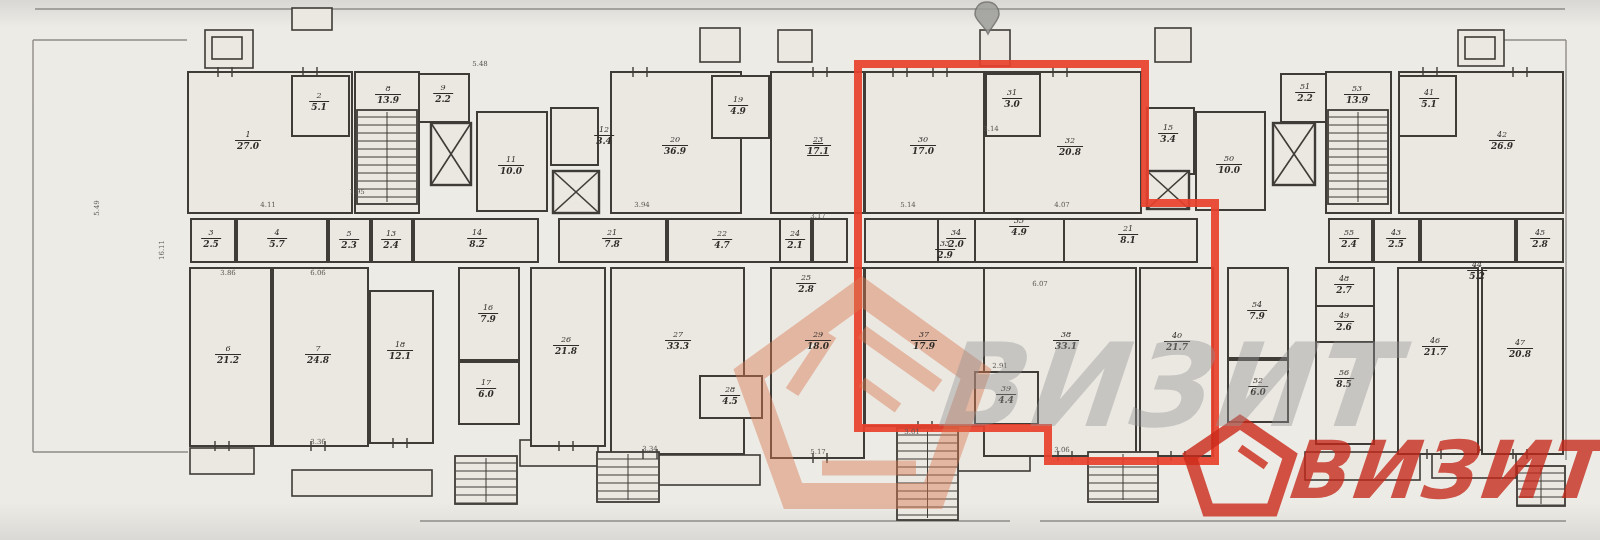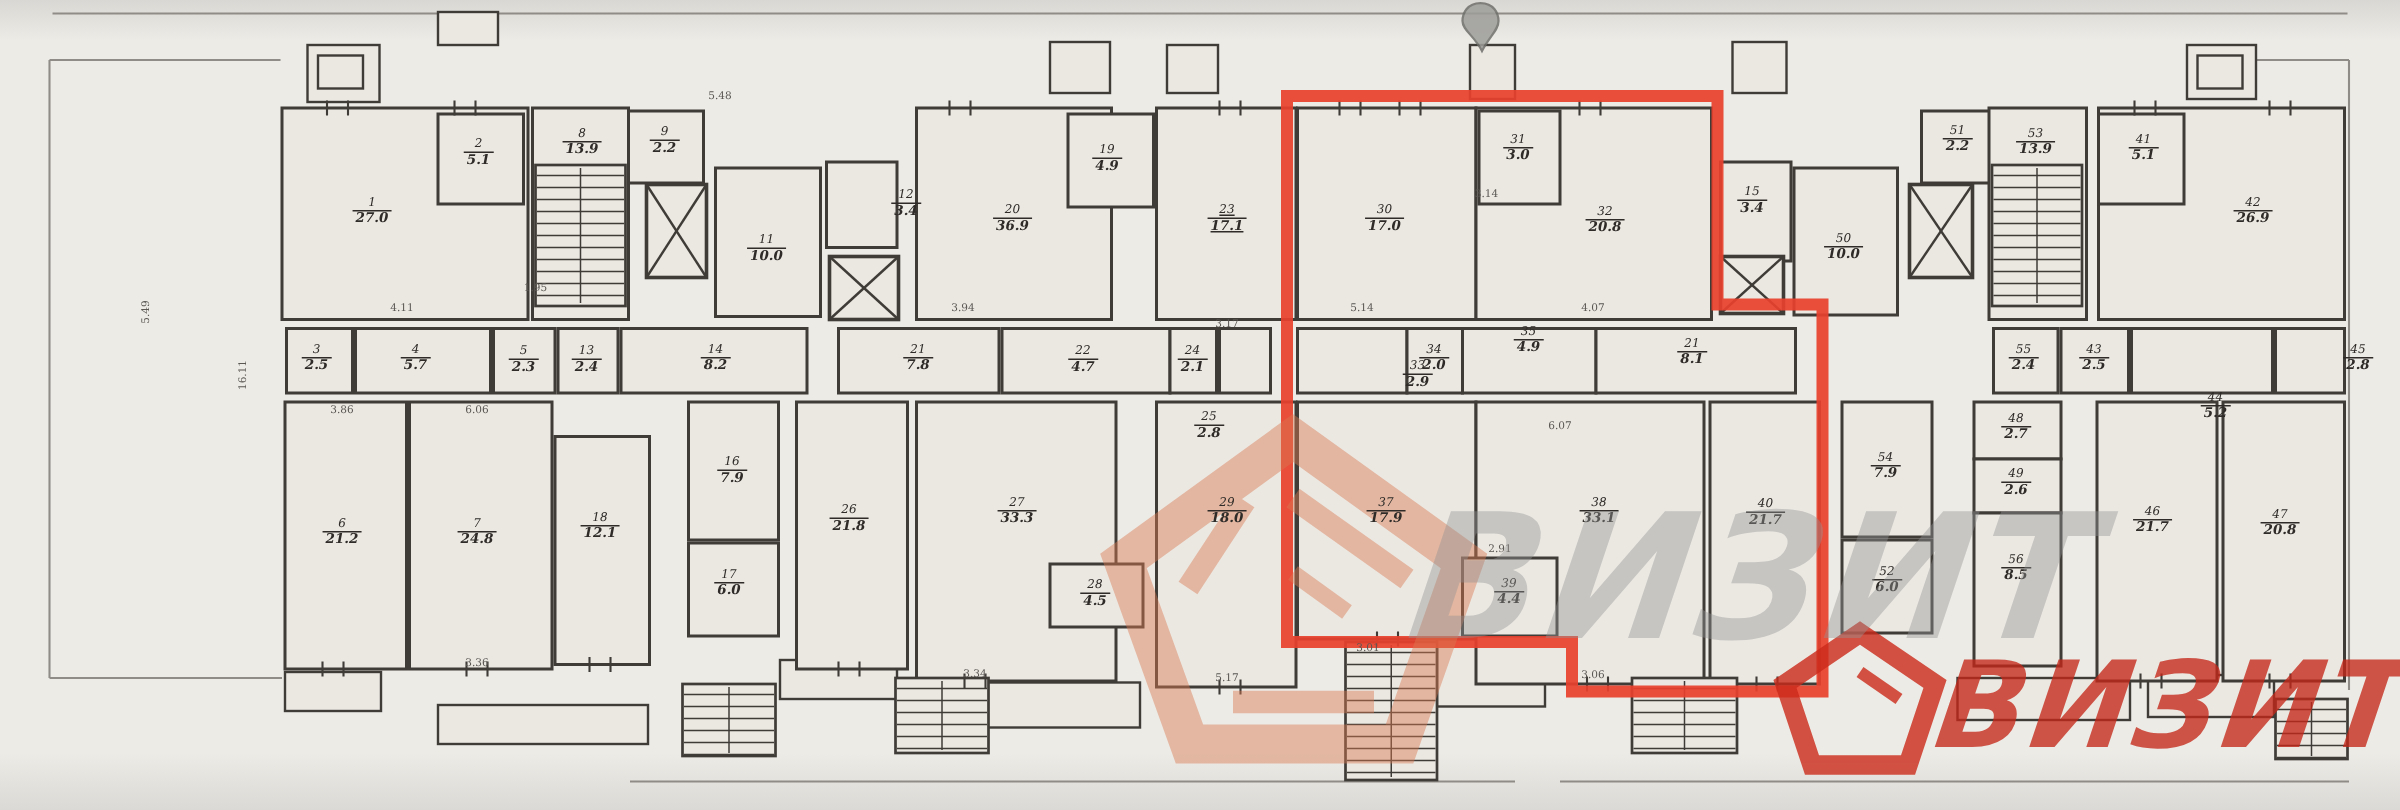--- a/index.html
+++ b/index.html
@@ -424,21 +424,21 @@
         <span class="a">2.4</span>
       </div>
       <div class="rm" style="left: 1396px; top: 240px;">
         <span class="n">43</span>
         <span class="a">2.5</span>
       </div>
       <div class="rm" style="left: 1477px; top: 240px; margin-top: 32px;">
         <span class="n">44</span>
         <span class="a">5.2</span>
       </div>
-      <div class="rm" style="left: 1540px; top: 240px; margin-left: 32px;">
+      <div class="rm" style="left: 1540px; top: 240px;">
         <span class="n">45</span>
         <span class="a">2.8</span>
       </div>
       <div class="rm" style="left: 1257px; top: 312px;">
         <span class="n">54</span>
         <span class="a">7.9</span>
       </div>
       <div class="rm" style="left: 1258px; top: 388px;">
         <span class="n">52</span>
         <span class="a">6.0</span>

